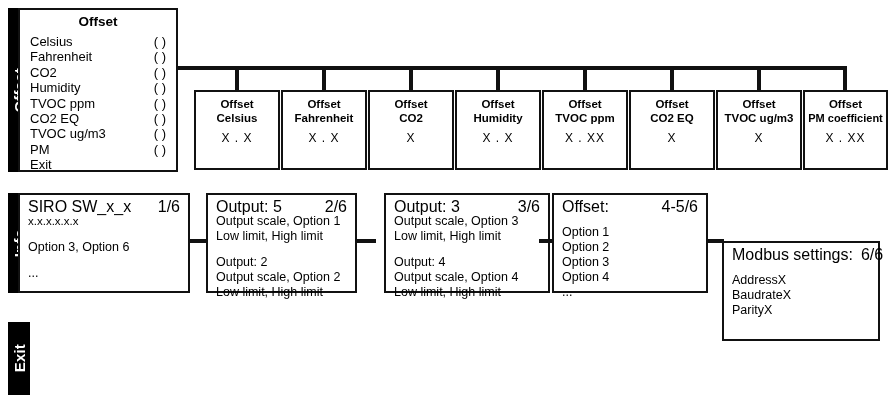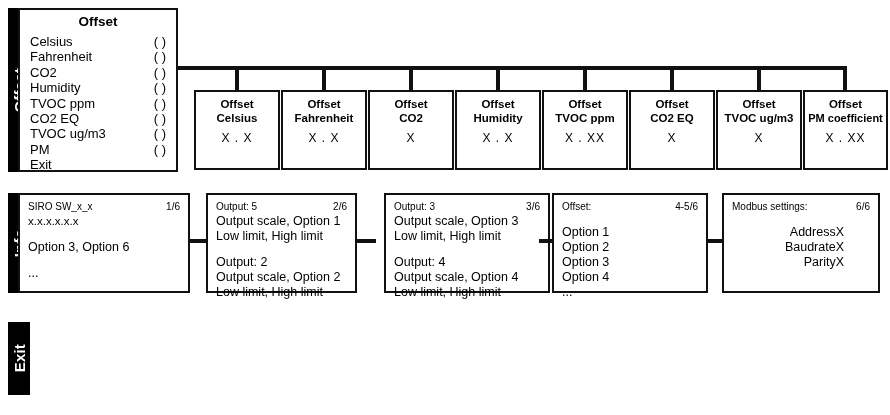--- a/index.html
+++ b/index.html
@@ -123,34 +123,34 @@
     top: 193px;
     height: 100px;
     background: #ffffff;
     border: 2px solid #111111;
     box-sizing: border-box;
     padding: 4px 8px 0 8px;
   }
   .infocard .hdr {
     display: flex;
     justify-content: space-between;
-    font-size: 10px;
+    font-size: 16px;
     line-height: 15px;
     white-space: nowrap;
     gap: 8px;
   }
   .infocard .ln {
     font-size: 12.5px;
     line-height: 15px;
     white-space: nowrap;
   }
   .infocard .gap { height: 11px; }
   .infocard .kv {
     display: flex;
-    justify-content: flex-end;
+    justify-content: flex-start;
     font-size: 12.5px;
     line-height: 15px;
   }
   .infocard .kv .vv { padding-right: 26px; }
   .dots { font-size: 12.5px; line-height: 15px; }
 </style>
 </head>
 <body>
 
 <div class="canvas">
@@ -308,21 +308,21 @@
     <div class="gap"></div>
     <div class="ln">Option 1</div>
     <div class="ln">Option 2</div>
     <div class="ln">Option 3</div>
     <div class="ln">Option 4</div>
     <div class="dots">...</div>
   </div>
 
   <div class="line-h" style="left:707px; top:239px; width:17px;"></div>
 
-  <div class="infocard" style="left:722px; width:158px;">
+  <div class="infocard" style="left:722px; width:158px;margin-top:48px;">
     <div class="hdr">
       <span>Modbus settings:</span>
       <span>6/6</span>
     </div>
     <div class="gap"></div>
     <div class="kv">
       <span>Address</span>
       <span class="vv">X</span>
     </div>
     <div class="kv">

